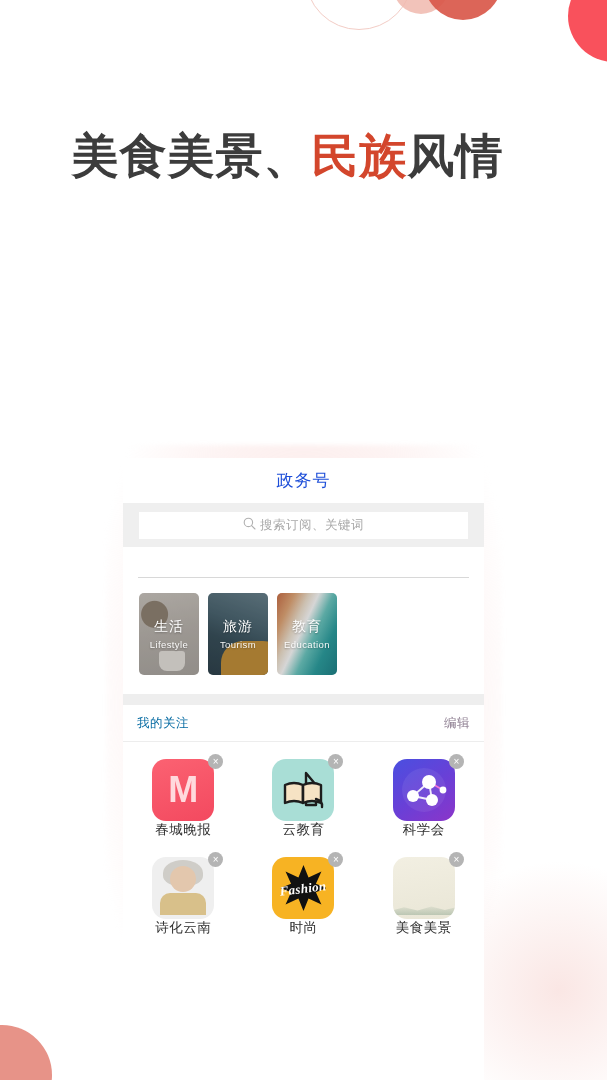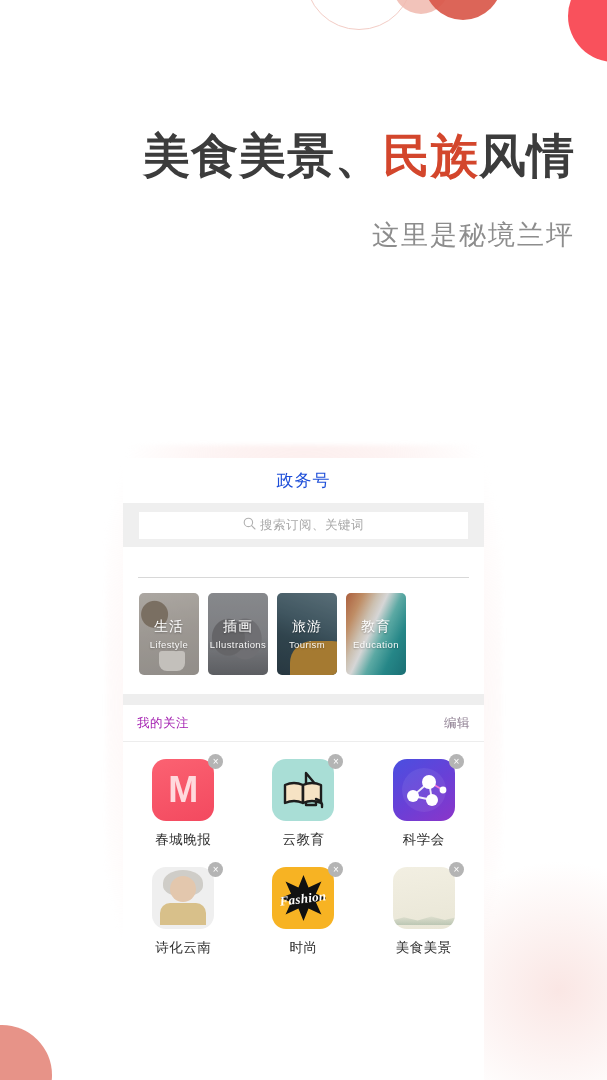--- a/index.html
+++ b/index.html
@@ -62,21 +62,21 @@
     right: -40px; top: 860px;
     width: 220px; height: 260px;
     background: radial-gradient(ellipse at 60% 50%, rgba(246,210,206,.55) 0%, rgba(255,255,255,0) 70%);
   }
 
   
   .hero {
     position: absolute;
     left: 0; top: 128px;
     width: 575px;
-    text-align: right;
+    text-align: center;
   }
   .hero-title {
     font-size: 47px;
     line-height: 56px;
     font-weight: 700;
     color: #3c3c3c;
     letter-spacing: 1px;
     white-space: nowrap;
   }
   .hero-title .accent { color: #d3462c; }
@@ -229,21 +229,21 @@
 
   
   .follow-head {
     height: 36px;
     padding: 0 14px;
     display: flex;
     align-items: center;
     justify-content: space-between;
     background: #fff;
   }
-  .follow-title { font-size: 12.5px; color: #a21caf; letter-spacing: .5px; }
+  .follow-title { font-size: 12.5px; color: #0369a1; letter-spacing: .5px; }
   .follow-edit { font-size: 12.5px; color: #8d7d90; letter-spacing: .5px; }
   .follow-rule { height: 1px; background: #ededed; margin: 0 0px; }
 
   .grid {
     background: #fff;
     padding: 17px 0 0 0;
     display: flex;
     flex-wrap: wrap;
   }
   .cell {
@@ -266,21 +266,20 @@
     width: 15px; height: 15px;
     border-radius: 50%;
     background: #b4b4b4;
     color: #fff;
     font-size: 10px;
     line-height: 15px;
     text-align: center;
     font-family: "Liberation Sans", sans-serif;
   }
   .cell-label {
-    margin-top: 10px;
     font-size: 13.5px;
     color: #2f2f2f;
     letter-spacing: .5px;
   }
 
   
   .ic-ccwb { background: linear-gradient(160deg, #fb6272 0%, #f3495f 100%); }
   .ic-ccwb .m {
     position: absolute; left: 50%; top: 50%;
     transform: translate(-50%,-50%);
@@ -340,21 +339,20 @@
   <div class="blob blob-outline-top"></div>
   <div class="blob blob-pale-top"></div>
   <div class="blob blob-strong-top"></div>
   <div class="blob blob-right-outline"></div>
   <div class="blob blob-right"></div>
   <div class="blob blob-bottom-left"></div>
   <div class="glow-right"></div>
 
   <div class="hero">
     <div class="hero-title"><span>美食美景、</span><span class="accent">民族</span><span>风情</span></div>
-    <div class="hero-sub">这里是秘境兰坪</div>
   </div>
 
   <div class="card-glow"></div>
   <div class="card">
 
     <div class="card-header">
       <div class="card-header-title">政务号</div>
     </div>
 
     <div class="search-band">
@@ -372,28 +370,20 @@
     <div class="hot-section">
       <div class="hot-rule"></div>
 
       <div class="cat-strip">
         <div class="cat">
           <div class="cat-photo ph-life"></div>
           <div class="cat-shade"></div>
           <div class="cat-text">
             <span class="cat-cn">生活</span>
             <span class="cat-en">Lifestyle</span>
-          </div>
-        </div>
-        <div class="cat">
-          <div class="cat-photo ph-illu"></div>
-          <div class="cat-shade"></div>
-          <div class="cat-text">
-            <span class="cat-cn">插画</span>
-            <span class="cat-en">LIlustrations</span>
           </div>
         </div>
         <div class="cat">
           <div class="cat-photo ph-tour"></div>
           <div class="cat-shade"></div>
           <div class="cat-text">
             <span class="cat-cn">旅游</span>
             <span class="cat-en">Tourism</span>
           </div>
         </div>

